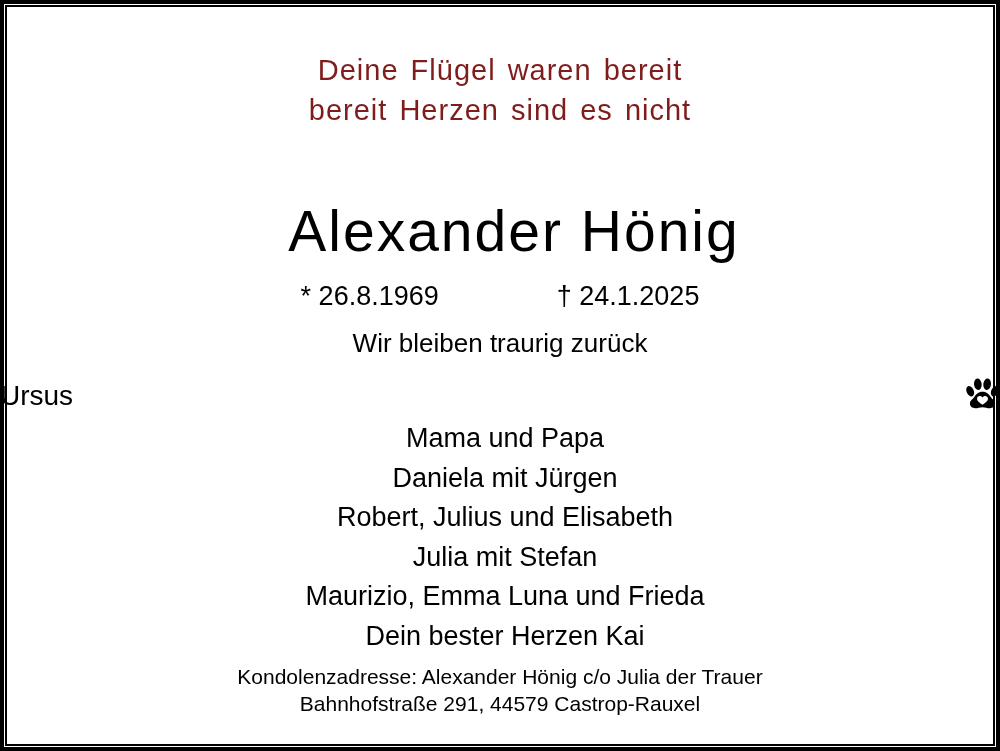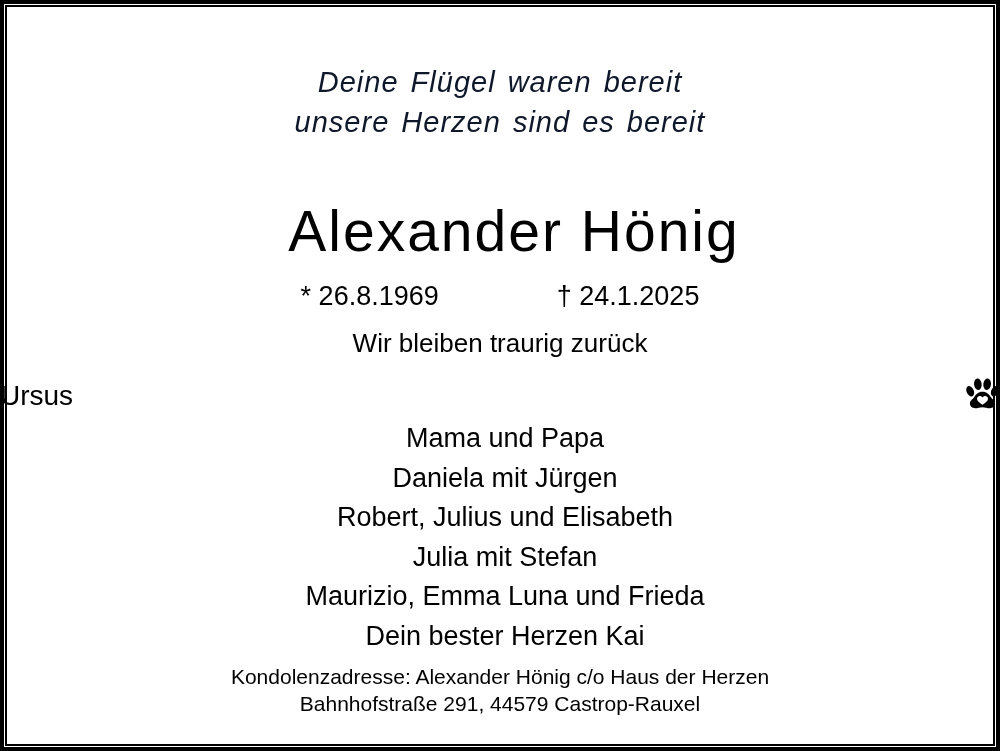--- a/index.html
+++ b/index.html
@@ -18,26 +18,25 @@
   }
   .frame-inner {
     position: absolute; inset: 1px;
     border: 2px solid #000;
   }
   .block {
     position: absolute; left: 0; right: 0;
     text-align: center;
   }
   .quote {
-    top: 62px;
+    top: 50px;
     font-size: 29px; line-height: 40px;
-    font-style: italic;
     font-weight: 300;
     letter-spacing: 1px; word-spacing: 3px;
-    color: #0f172a;
+    color: #7f1d1d;
   }
   .name {
     top: 197px;
     font-size: 57px; line-height: 68px;
     letter-spacing: 2px;
     margin-left: 28px;
   }
   .dates {
     top: 280px;
     font-size: 27px; line-height: 33px;
@@ -65,21 +64,21 @@
 </style>
 </head>
 <body>
 
 <div class="frame-outer">
   <div class="frame-inner"></div>
 </div>
 
 <div class="block quote">
   <div>Deine Flügel waren bereit</div>
-  <div>unsere Herzen sind es bereit</div>
+  <div>bereit Herzen sind es nicht</div>
 </div>
 
 <div class="block name">Alexander Hönig</div>
 
 <div class="block dates">
   <div class="date-item">
     <span>*</span>
     <span>26.8.1969</span>
   </div>
   <div class="date-item">
@@ -105,15 +104,15 @@
 <div class="block mourners">
     <div>Mama und Papa</div>
     <div>Daniela mit Jürgen</div>
     <div>Robert, Julius und Elisabeth</div>
     <div>Julia mit Stefan</div>
     <div>Maurizio, Emma Luna und Frieda</div>
     <div>Dein bester Herzen Kai</div>
   </div>
 
 <div class="block condolence">
-  <div>Kondolenzadresse: Alexander Hönig c/o Haus der Herzen</div>
+  <div>Kondolenzadresse: Alexander Hönig c/o Julia der Trauer</div>
   <div>Bahnhofstraße 291, 44579 Castrop-Rauxel</div>
 </div>
 
 </body></html>

